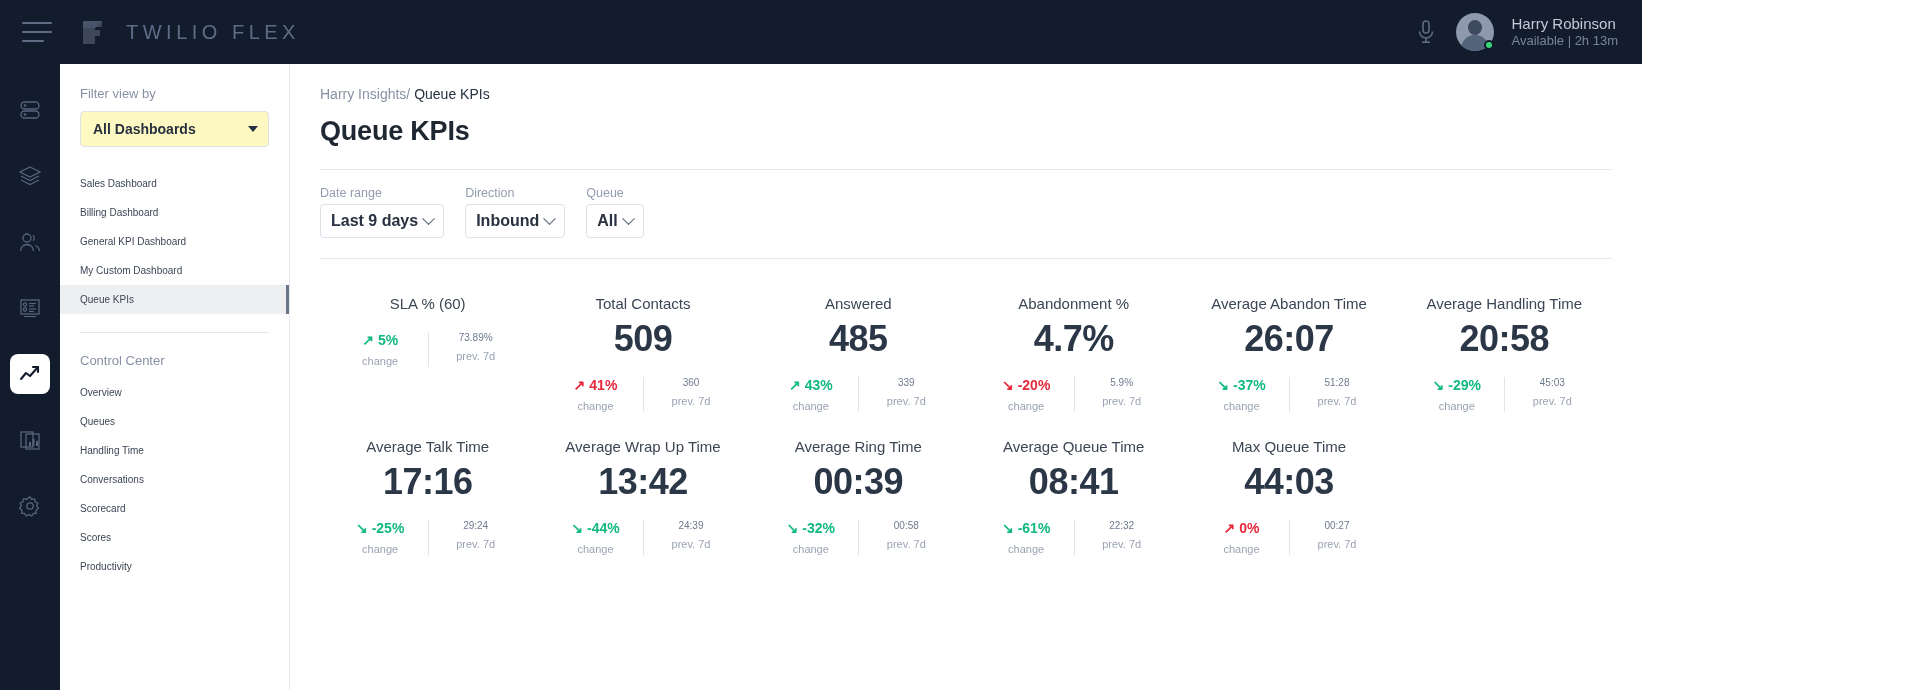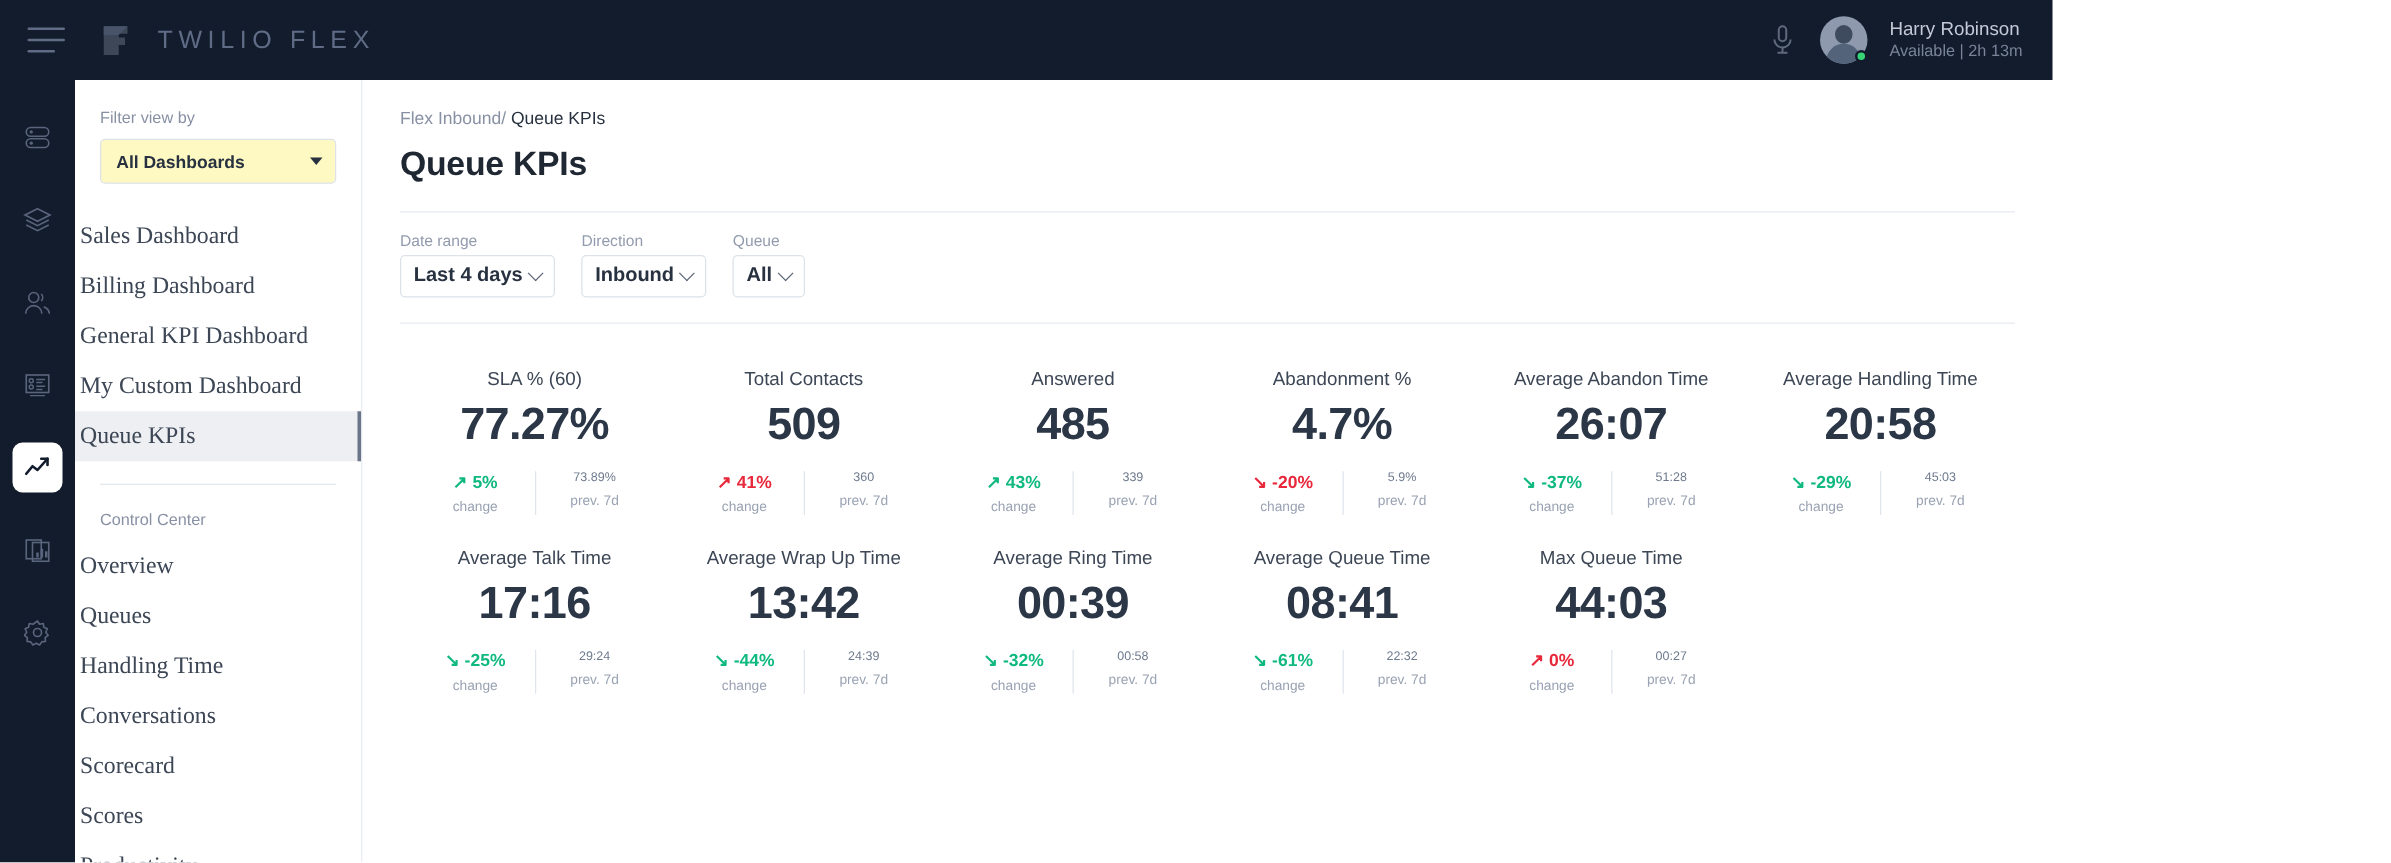--- a/index.html
+++ b/index.html
@@ -75,21 +75,21 @@
   }
   .dropdown-box {
     margin: 0 20px 22px 20px; height: 36px; border: 1px solid #DCE1EA; border-radius: 4px;
     display: flex; align-items: center; justify-content: space-between;
     padding: 0 10px 0 12px; cursor: pointer; background: #fef9c3;
   }
   .dropdown-box .dd-text { font-size: 14px; color: #27313F; font-weight: 600; }
   .caret { width: 0; height: 0; border-left: 5px solid transparent; border-right: 5px solid transparent;
     border-top: 6px solid #27313F; }
   .side-link {
-    font-size: 19px; color: #3C4655; padding: 9px 4px; cursor: pointer; white-space: nowrap; font-family: Liberation Serif, serif;
+    font-size: 10px; color: #3C4655; padding: 9px 20px; cursor: pointer; white-space: nowrap;
   }
   .side-link.active { background: #EDEFF2; border-right: 3px solid #6B7588; }
   .side-divider { height: 1px; background: #E3E7EE; margin: 18px 20px 0 20px; }
   .side-section { font-size: 13px; color: #8891A4; padding: 0 20px; margin: 20px 0 10px 20px;
     margin-left: 0; padding-left: 20px; }
 
   
   .main { flex: 1 1 auto; background: #fff; padding: 22px 30px 0 30px; min-width: 0; overflow: hidden; }
   .breadcrumb { font-size: 14px; margin-bottom: 14px; }
   .breadcrumb .crumb-root { color: #8891A4; cursor: pointer; }
@@ -254,31 +254,31 @@
           <div class="side-link">Handling Time</div>
           <div class="side-link">Conversations</div>
           <div class="side-link">Scorecard</div>
           <div class="side-link">Scores</div>
           <div class="side-link">Productivity</div>
         </div>
     </div>
 
     <div class="main">
       <div class="breadcrumb">
-        <span class="crumb-root">Flex Inbound/</span>
+        <span class="crumb-root">Harry Insights/</span>
         <span class="crumb-cur">Queue KPIs</span>
       </div>
       <div class="page-title">Queue KPIs</div>
       <div class="title-rule"></div>
 
       <div class="filters" id="filters">
           <div class="filter">
             <div class="filter-label">Date range</div>
             <div class="filter-ctl">
-              <span class="fc-text">Last 4 days</span>
+              <span class="fc-text">Last 9 days</span>
               <span class="chev"></span>
             </div>
           </div>
           <div class="filter">
             <div class="filter-label">Direction</div>
             <div class="filter-ctl">
               <span class="fc-text">Inbound</span>
               <span class="chev"></span>
             </div>
           </div>
@@ -288,21 +288,20 @@
               <span class="fc-text">All</span>
               <span class="chev"></span>
             </div>
           </div>
         </div>
       <div class="filters-rule"></div>
 
       <div class="kpi-grid" id="kpi-grid">
           <div class="kpi">
             <div class="kpi-title">SLA % (60)</div>
-            <div class="kpi-value">77.27%</div>
             <div class="kpi-foot">
               <div class="kpi-col">
                 <div class="kpi-chg up-good">
                   <span class="arrow">↗</span>
                   <span>5%</span>
                 </div>
                 <div class="kpi-cap">change</div>
               </div>
               <div class="kpi-col with-div">
                 <div class="kpi-prev">73.89%</div>

